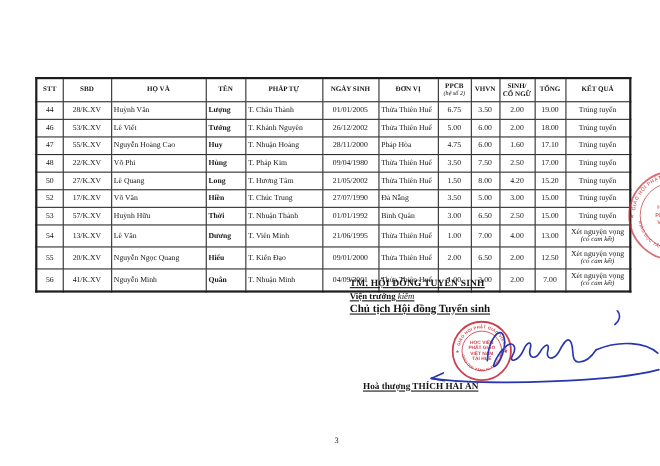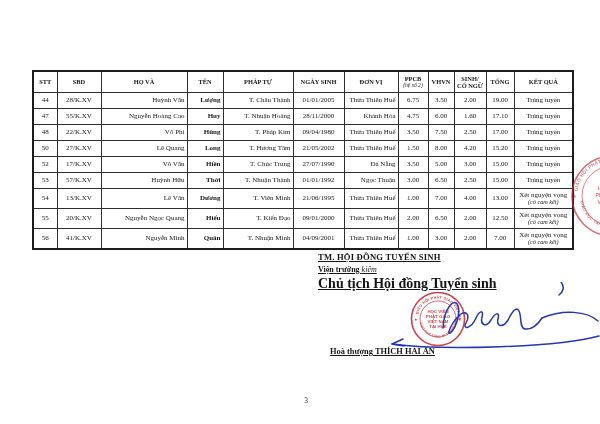--- a/index.html
+++ b/index.html
@@ -6,31 +6,31 @@
   #page{position:relative;width:600px;height:424px;background:#ffffff;overflow:hidden;
         font-family:"Liberation Serif","DejaVu Serif",serif;color:#151515;}
   
   #results-table{position:absolute;left:32px;top:22px;width:540px;border-collapse:collapse;
         table-layout:fixed;border:2px solid #1c1c1c;margin-top:48px;}
   #results-table th,#results-table td{border:1px solid #2e2e2e;padding:0 2px;overflow:hidden;}
   #results-table th{font-size:6.4px;font-weight:bold;text-align:center;height:20px;line-height:1.1;}
   #results-table td{font-size:7px;height:15px;line-height:1.05;}
   #results-table tr.tall td{height:19px;}
   .c{text-align:center;}
-  .l{text-align:right;}
+  .l{text-align:left;}
   .b{font-weight:bold;}
   .sub-italic{font-style:italic;font-weight:normal;font-size:5.6px;display:block;}
   .result-note{font-style:italic;font-size:6.2px;display:block;}
   
   .sig-line{position:absolute;width:280px;left:318px;text-align:left;text-decoration:underline;}
   #sig-title{top:252px;font-weight:bold;font-size:8.6px;letter-spacing:.2px;}
   #sig-role1{top:265px;font-size:8px;}
   #sig-role1 b{font-weight:bold;}
   #sig-role1 i{font-style:italic;}
-  #sig-role2{top:276px;font-weight:bold;font-size:14px;}
+  #sig-role2{top:276px;font-weight:bold;font-size:10px;}
   #sig-name{top:347px;font-weight:bold;font-size:8.4px;left:330px;}
   #page-num{position:absolute;left:296px;top:396px;width:20px;text-align:center;font-size:7.5px;}
   .seal-svg{position:absolute;pointer-events:none;}
   #seal1{left:408px;top:290px;}
   #seal2{left:566px;top:150px;}
   #signature-svg{position:absolute;left:325px;top:282px;pointer-events:none;}
 </style>
 </head>
 <body>
 
@@ -79,27 +79,41 @@
           <td class="l">T. Châu Thành</td>
           <td class="c">01/01/2005</td>
           <td class="l">Thừa Thiên Huế</td>
           <td class="c">6.75</td>
           <td class="c">3.50</td>
           <td class="c">2.00</td>
           <td class="c">19.00</td>
           <td class="c"><span>Trúng tuyển</span></td>
         </tr>
         <tr>
+          <td class="c">46</td>
+          <td class="c">53/K.XV</td>
+          <td class="l">Lê Viết</td>
+          <td class="l b">Tưởng</td>
+          <td class="l">T. Khánh Nguyên</td>
+          <td class="c">26/12/2002</td>
+          <td class="l">Thừa Thiên Huế</td>
+          <td class="c">5.00</td>
+          <td class="c">6.00</td>
+          <td class="c">2.00</td>
+          <td class="c">18.00</td>
+          <td class="c"><span>Trúng tuyển</span></td>
+        </tr>
+        <tr>
           <td class="c">47</td>
           <td class="c">55/K.XV</td>
           <td class="l">Nguyễn Hoàng Cao</td>
           <td class="l b">Huy</td>
           <td class="l">T. Nhuận Hoàng</td>
           <td class="c">28/11/2000</td>
-          <td class="l">Khánh Hòa</td>
+          <td class="l">Pháp Hòa</td>
           <td class="c">4.75</td>
           <td class="c">6.00</td>
           <td class="c">1.60</td>
           <td class="c">17.10</td>
           <td class="c"><span>Trúng tuyển</span></td>
         </tr>
         <tr>
           <td class="c">48</td>
           <td class="c">22/K.XV</td>
           <td class="l">Võ Phi</td>
@@ -141,21 +155,21 @@
           <td class="c">15.00</td>
           <td class="c"><span>Trúng tuyển</span></td>
         </tr>
         <tr>
           <td class="c">53</td>
           <td class="c">57/K.XV</td>
           <td class="l">Huỳnh Hữu</td>
           <td class="l b">Thời</td>
           <td class="l">T. Nhuận Thành</td>
           <td class="c">01/01/1992</td>
-          <td class="l">Ngọc Thuận</td>
+          <td class="l">Bình Quân</td>
           <td class="c">3.00</td>
           <td class="c">6.50</td>
           <td class="c">2.50</td>
           <td class="c">15.00</td>
           <td class="c"><span>Trúng tuyển</span></td>
         </tr>
         <tr class="tall">
           <td class="c">54</td>
           <td class="c">13/K.XV</td>
           <td class="l">Lê Văn</td>

